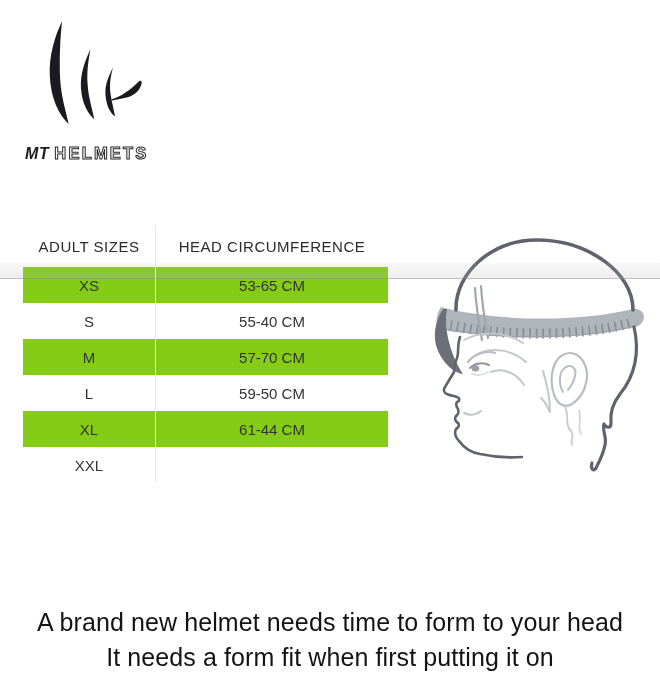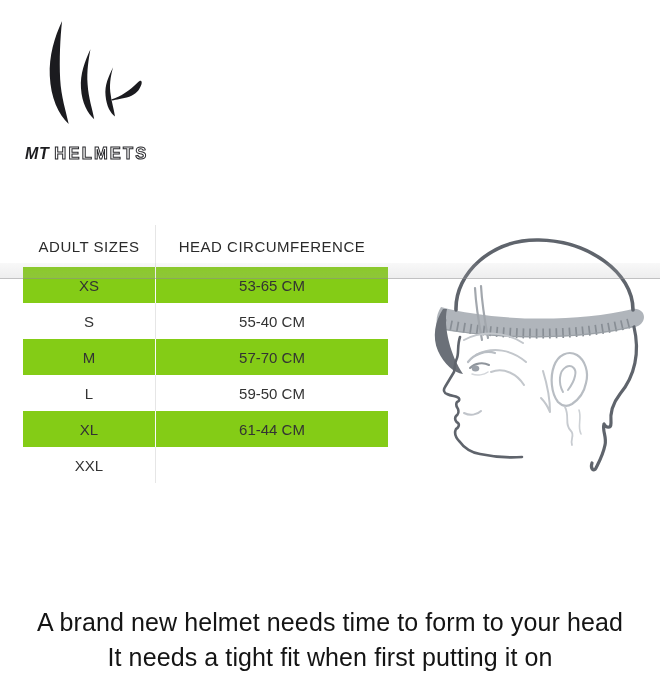--- a/index.html
+++ b/index.html
@@ -203,16 +203,16 @@
 
       <path d="M141,181 C146,191 140,198 147,205 C151,209 146,213 148,219" stroke="#c7cbd0" stroke-width="1.8"></path>
       <path d="M155,184 C158,193 153,200 157,208" stroke="#cdd1d5" stroke-width="1.6"></path>
     </g>
   </svg>
 
   <div class="band-overlay"></div>
 
   <div class="footer-note">
     <div>A brand new helmet needs time to form to your head</div>
-    <div>It needs a tight fit when first putting it on</div>
+    <div>It needs a form fit when first putting it on</div>
   </div>
 
 </div>
 
 </body></html>

